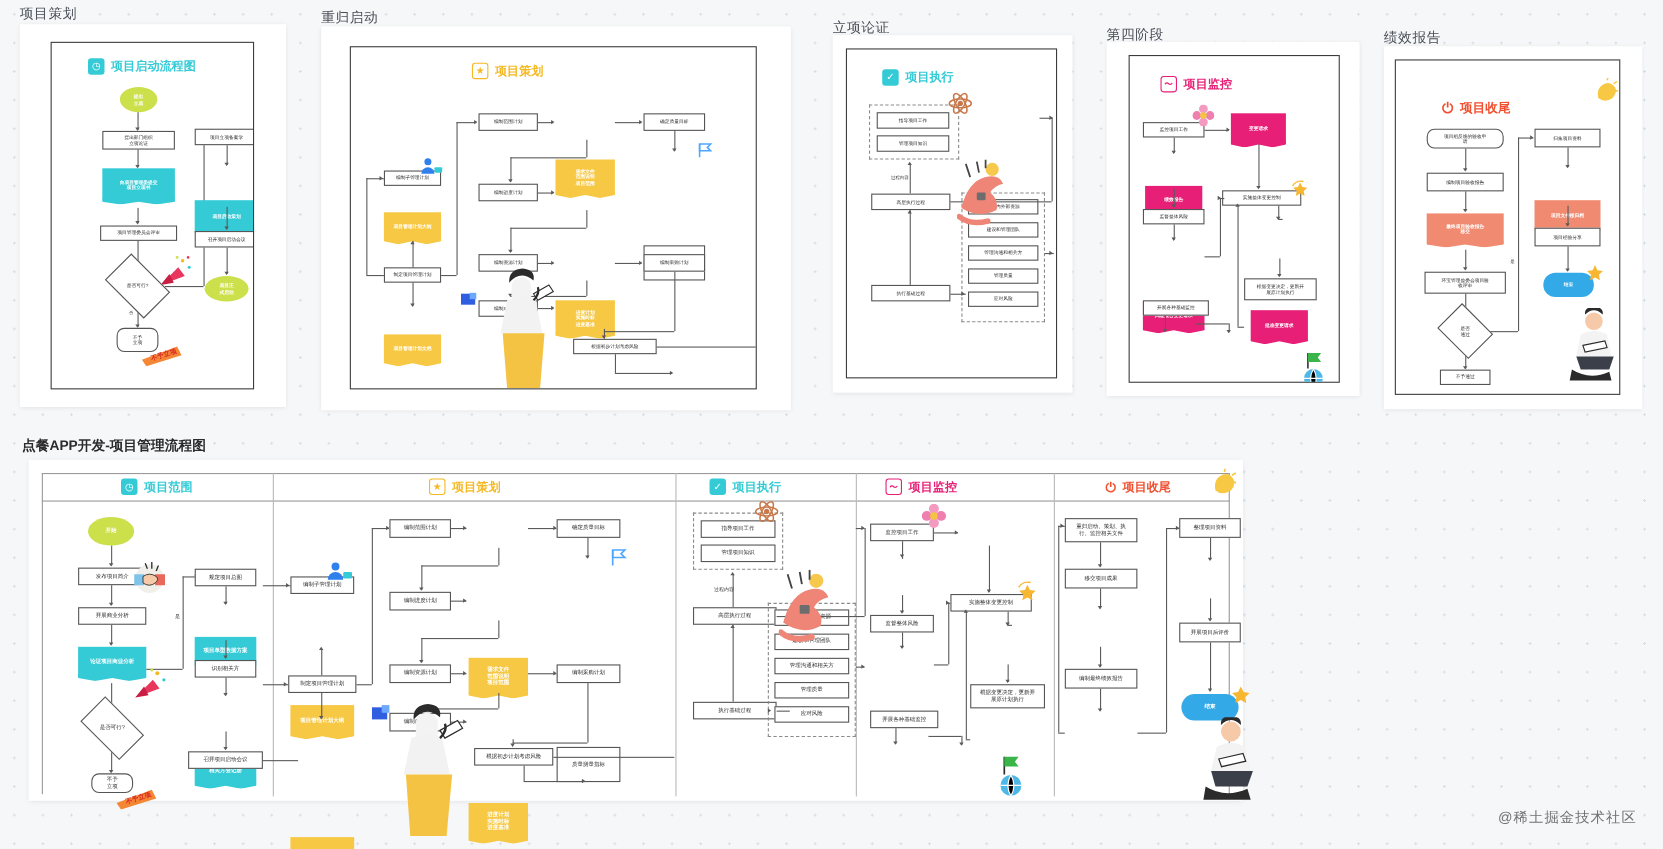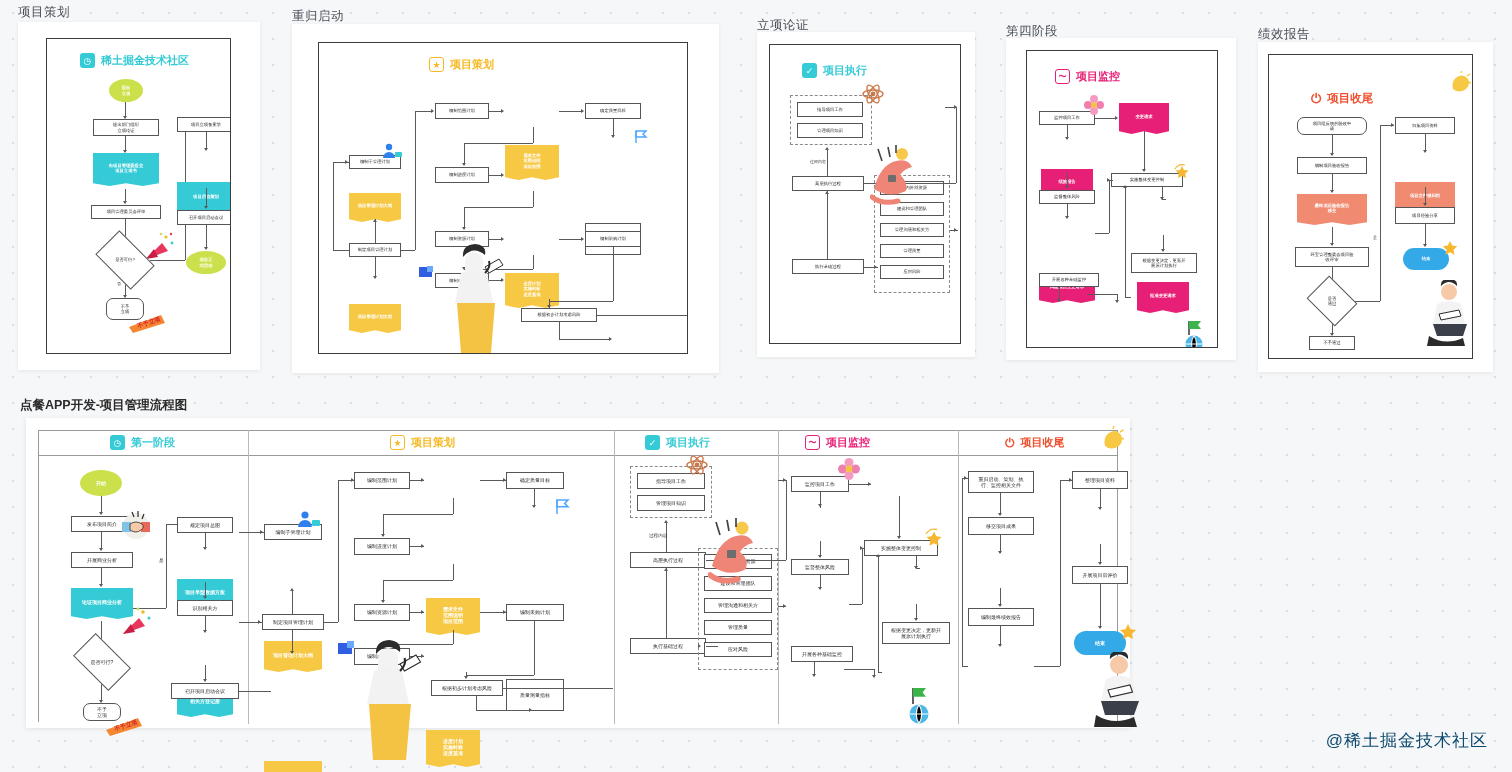--- a/index.html
+++ b/index.html
@@ -82,39 +82,39 @@
   .arw{position:absolute;width:0;height:0;}
   .arw.d{border-left:2px solid transparent;border-right:2px solid transparent;border-top:3px solid #5a5a5a;}
   .arw.r{border-top:2px solid transparent;border-bottom:2px solid transparent;border-left:3px solid #5a5a5a;}
   .arw.u{border-left:2px solid transparent;border-right:2px solid transparent;border-bottom:3px solid #5a5a5a;}
   
   #board{position:absolute;left:26px;top:418px;width:1104px;height:310px;background:#fff;box-shadow:0 1px 5px rgba(0,0,0,.09);}
   #boardTitle{position:absolute;left:20px;top:397px;font-size:12.5px;font-weight:bold;color:#2b2b2b;}
   .bcol{position:absolute;top:12px;bottom:4px;width:0.8px;background:#b9b9b9;}
   .bhdr{position:absolute;left:12px;right:12px;top:12px;height:26px;border-top:0.9px solid #9a9a9a;border-bottom:0.9px solid #9a9a9a;}
   .bframe{position:absolute;left:12px;top:12px;right:12px;bottom:6px;border-left:0.9px solid #9a9a9a;border-right:0.9px solid #9a9a9a;}
-  .wm{position:absolute;right:24px;bottom:20px;font-size:17px;color:#0c4a6e;letter-spacing:1px;}
+  .wm{position:absolute;right:24px;bottom:20px;font-size:13px;color:#737373;letter-spacing:1px;}
   .deco{position:absolute;pointer-events:none;}
   .bnode{font-size:5px;}
   .blbl{font-size:4.6px;}
 </style>
 </head>
 <body>
 
 <div class="stage-label" style="left:18px;top:4px;">项目策划</div>
 <div class="stage-label" style="left:292px;top:8px;">重归启动</div>
 <div class="stage-label" style="left:757px;top:17px;">立项论证</div>
 <div class="stage-label" style="left:1006px;top:23px;">第四阶段</div>
 <div class="stage-label" style="left:1258px;top:26px;">绩效报告</div>
 
 <div class="card" style="left:18px;top:22px;width:242px;height:348px;">
   <div class="inner" style="left:28px;top:16px;width:185px;height:316px;">
     <div class="ph-title" style="left:33px;top:14px;color:#35cbd6;">
       <span class="ph-ico" style="background:#35cbd6;">◷</span>
-      <span>稀土掘金技术社区</span>
+      <span>项目启动流程图</span>
     </div>
 
     <div class="node n-term" style="left:62px;top:40px;width:34px;height:23px;">提出
 立项</div>
     <div class="v" style="left:78px;top:63px;height:16px;"></div>
       <div class="arw d" style="left:76px;top:77px;"></div>
 
     <div class="node n-rect" style="left:46px;top:80px;width:66px;height:17px;">提出部门组织
 立项论证</div>
     <div class="v" style="left:78px;top:97px;height:16px;"></div>
@@ -465,21 +465,21 @@
 <div id="board">
   <div class="bframe"></div>
   <div class="bhdr"></div>
   <div class="bcol" style="left:222px;"></div>
   <div class="bcol" style="left:588px;"></div>
   <div class="bcol" style="left:752px;"></div>
   <div class="bcol" style="left:932px;"></div>
 
   <div class="ph-title" style="left:84px;top:17px;color:#35cbd6;">
     <span class="ph-ico" style="background:#35cbd6;">◷</span>
-    <span>第一阶段</span>
+    <span>项目范围</span>
   </div>
   <div class="ph-title" style="left:364px;top:17px;color:#f5b923;">
     <span class="ph-ico outline" style="color:#f5b923;">★</span>
     <span>项目策划</span>
   </div>
   <div class="ph-title" style="left:619px;top:17px;color:#35cbd6;">
     <span class="ph-ico" style="background:#35cbd6;">✓</span>
     <span>项目执行</span>
   </div>
   <div class="ph-title" style="left:779px;top:17px;color:#e81f76;">

